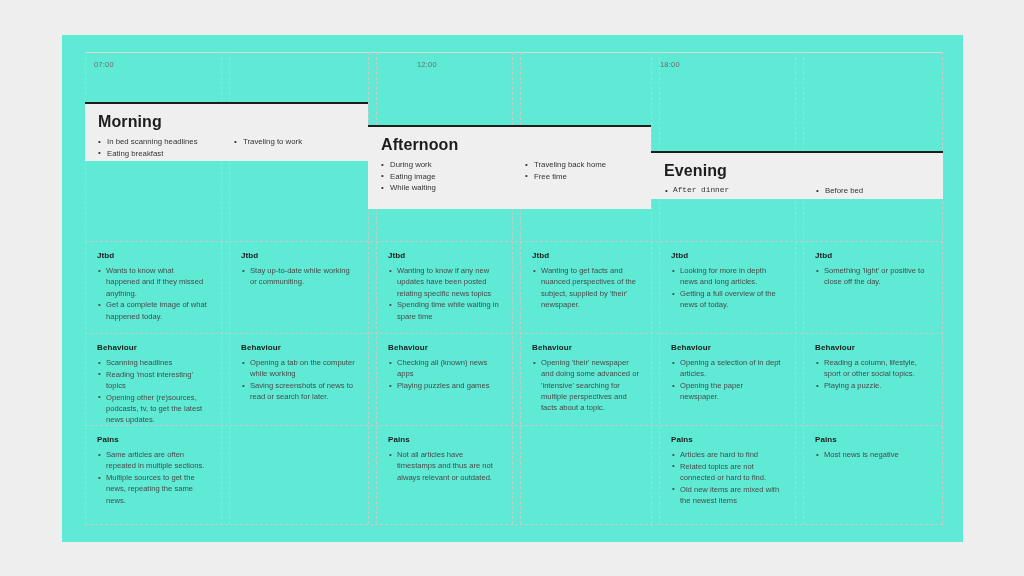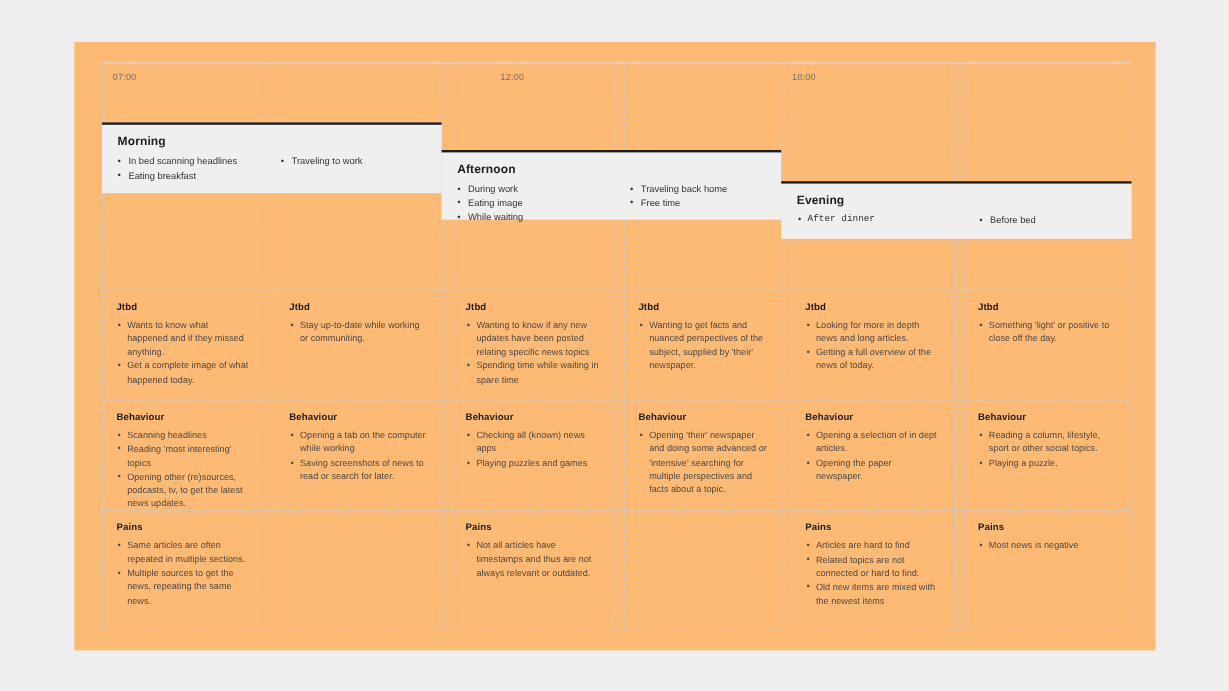--- a/index.html
+++ b/index.html
@@ -16,21 +16,21 @@
     -webkit-font-smoothing: antialiased;
   }
 
   
   .canvas {
     position: absolute;
     left: 62px;
     top: 35px;
     width: 901px;
     height: 507px;
-    background: #fdba74;
+    background: #5eead4;
   }
 
   
   .board {
     position: absolute;
     left: 23px;
     top: 17px;
     width: 858px;
     height: 472px;
   }
@@ -69,21 +69,21 @@
     white-space: nowrap;
   }
 
   
   .phase {
     position: absolute;
     background: #efefef;
     border-top: 2.5px solid #1d1d1d;
   }
   .phase-title {
-    font-size: 10px;
+    font-size: 16px;
     font-weight: bold;
     color: #1c1c1c;
     margin: 9px 0 0 13px;
     letter-spacing: .1px;
   }
   .phase-cols {
     display: flex;
     margin-top: 5px;
   }
   .phase-col {
@@ -183,21 +183,21 @@
           </ul>
         </div>
         <div class="phase-col" style="width:139px;">
           <ul>
             <li>Traveling to work</li>
           </ul>
         </div>
       </div>
     </div>
 
-    <div class="phase" style="left:283px; top:73px; width:283px; height:58px;">
+    <div class="phase" style="left:283px; top:73px; width:283px; height:84px;">
       <div class="phase-title">Afternoon</div>
       <div class="phase-cols">
         <div class="phase-col" style="width:144px;">
           <ul>
             <li>During work</li>
             <li>Eating image</li>
             <li>While waiting</li>
           </ul>
         </div>
         <div class="phase-col" style="width:139px;">

